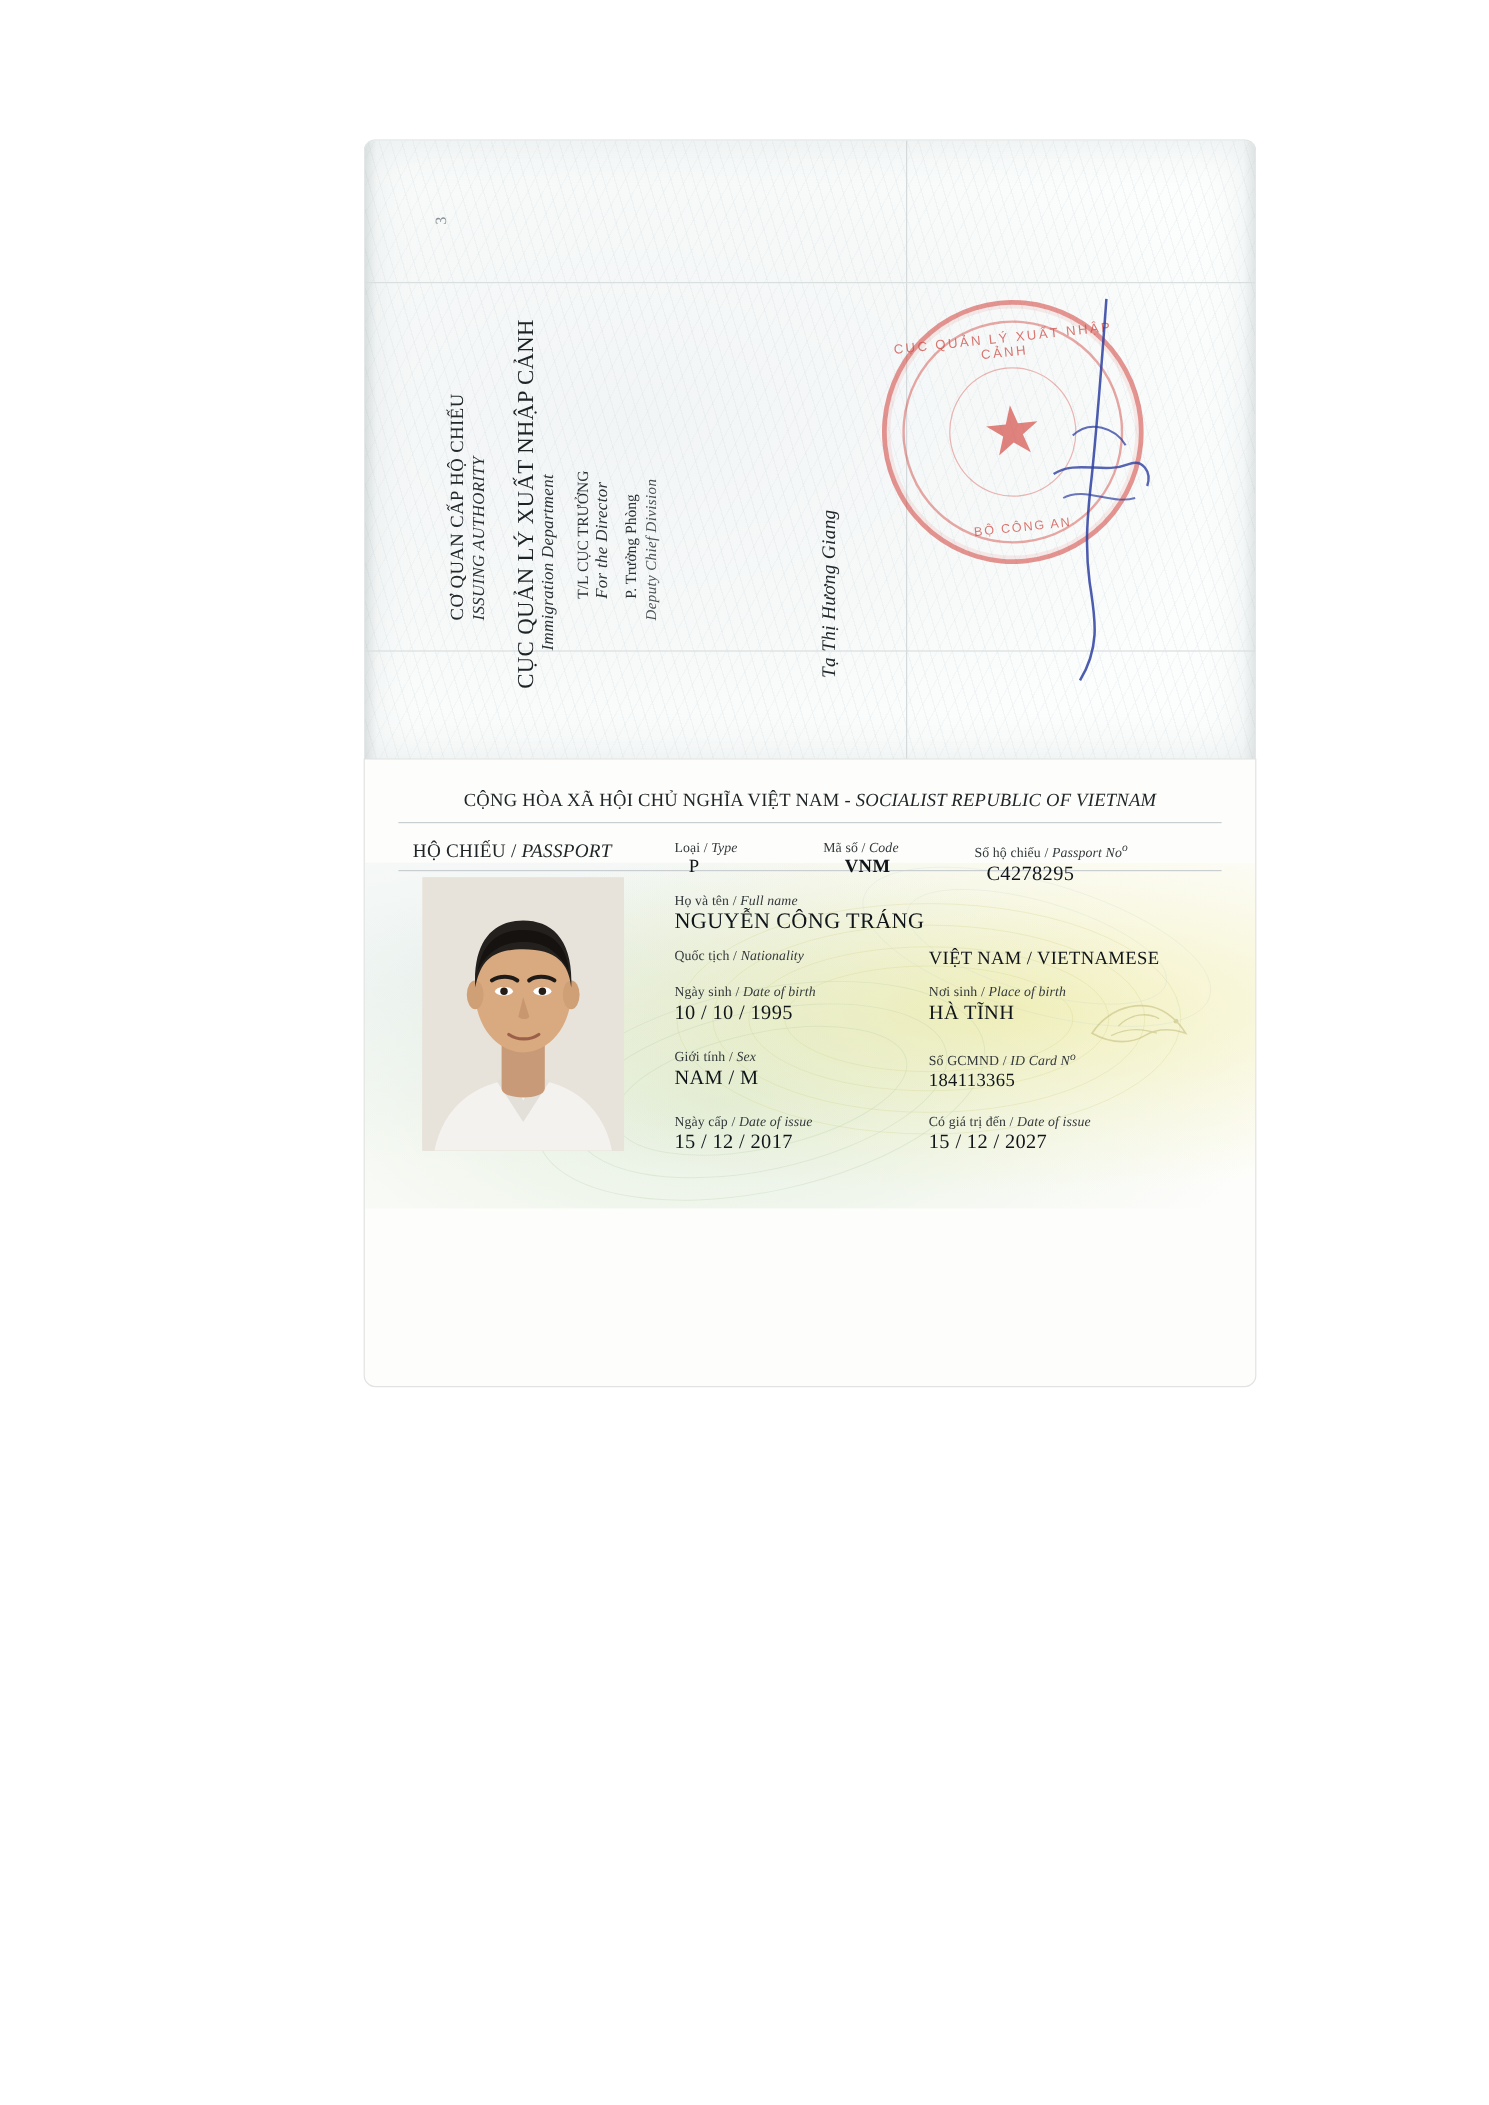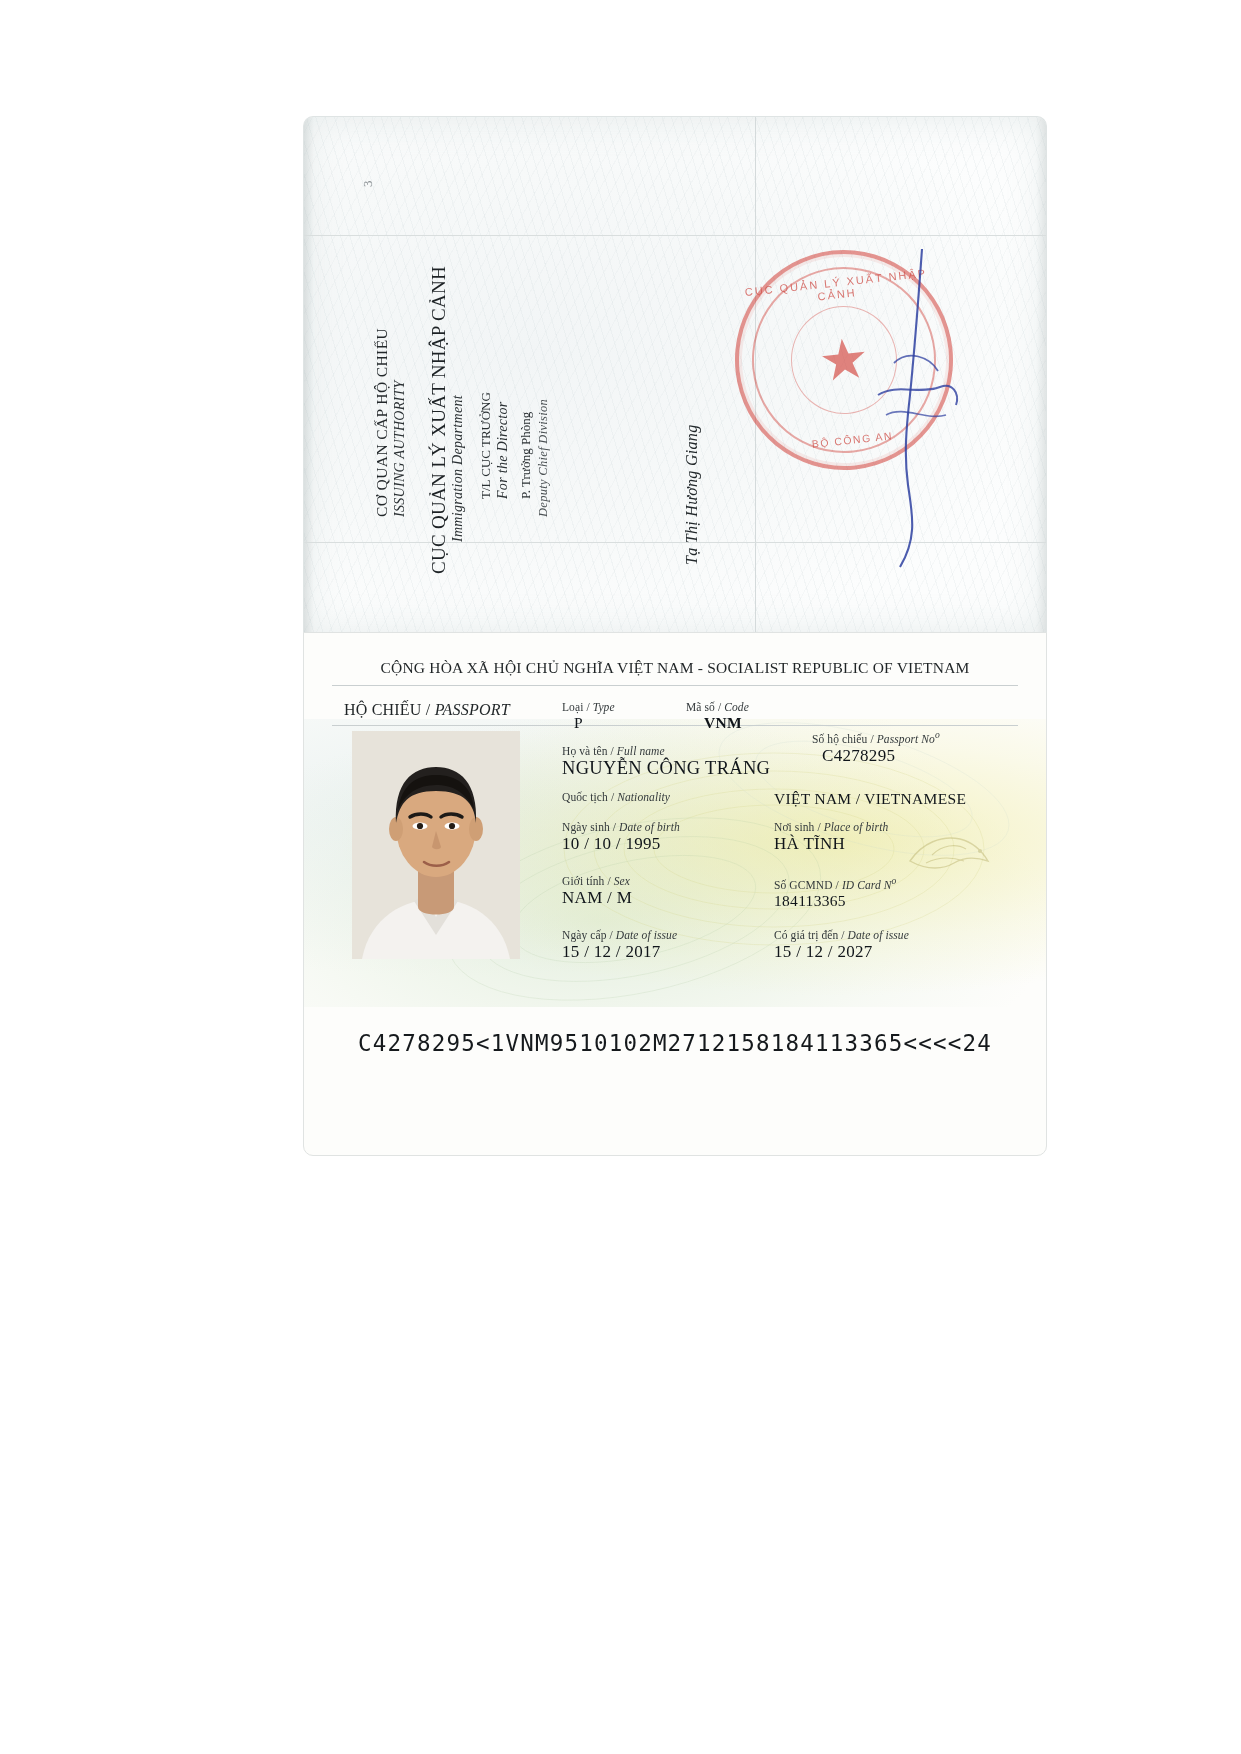--- a/index.html
+++ b/index.html
@@ -206,21 +206,21 @@
 
   .dp-country {
     position: absolute;
     left: 0; right: 0;
     top: 26px;
     text-align: center;
     font-size: 15.5px;
     letter-spacing: 0.2px;
     color: #1f2426;
   }
-  .dp-country .en { }
+  .dp-country .en { font-style: italic; }
 
   .dp-rule {
     position: absolute;
     left: 28px;
     width: 686px;
     height: 1px;
     background: #c9cfd0;
   }
 
   .dp-head-left {
@@ -444,21 +444,21 @@
       </div>
 
       <div class="field" style="left: 382px; top: 68px;">
         <div class="lab">
           <span>Mã số</span> /
           <span class="en">Code</span>
         </div>
         <div class="val val-sm" style="margin-left: 18px; font-weight: bold;">VNM</div>
       </div>
 
-      <div class="field" style="left: 508px; top: 68px; margin-top: 28px;">
+      <div class="field" style="left: 508px; top: 68px;">
         <div class="lab">
           <span>Số hộ chiếu</span> /
           <span class="en">Passport No</span><sup style="font-style:italic;">o</sup>
         </div>
         <div class="val" style="margin-left: 10px;">C4278295</div>
       </div>
 
       <div class="field" style="left: 258px; top: 112px;">
         <div class="lab">
           <span>Họ và tên</span> /
@@ -520,18 +520,17 @@
       <div class="field" style="left: 470px; top: 296px;">
         <div class="lab">
           <span>Có giá trị đến</span> /
           <span class="en">Date of issue</span>
         </div>
         <div class="val">15 / 12 / 2027</div>
       </div>
 
 
       <div id="mrz">
-        <div>C4278295&lt;1VNM9510102M2712158184113365&lt;&lt;&lt;&lt;24</div>
       </div>
 
     </div>
   </div>
 </div>
 
 </body></html>

